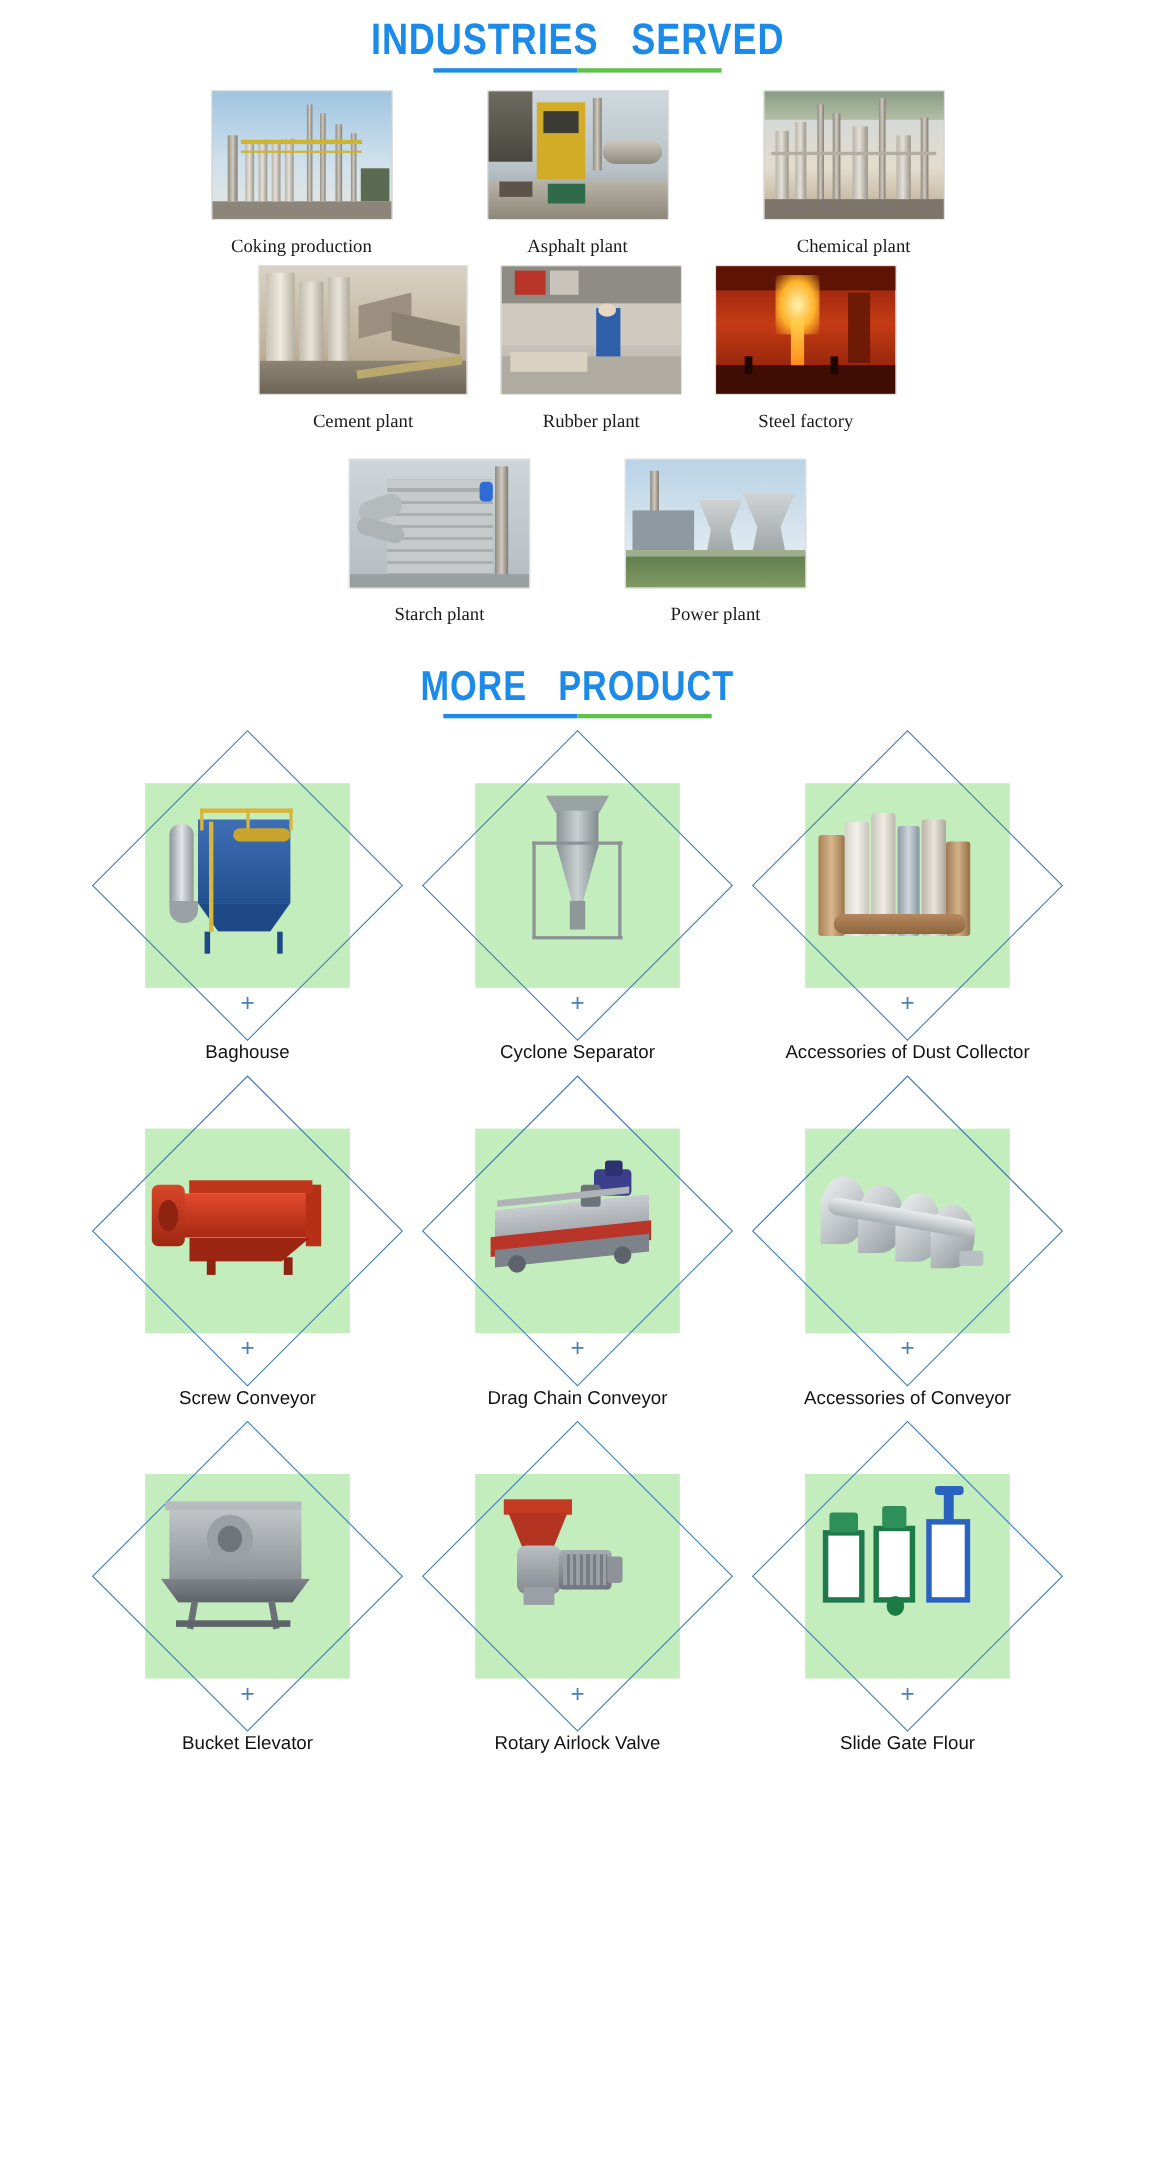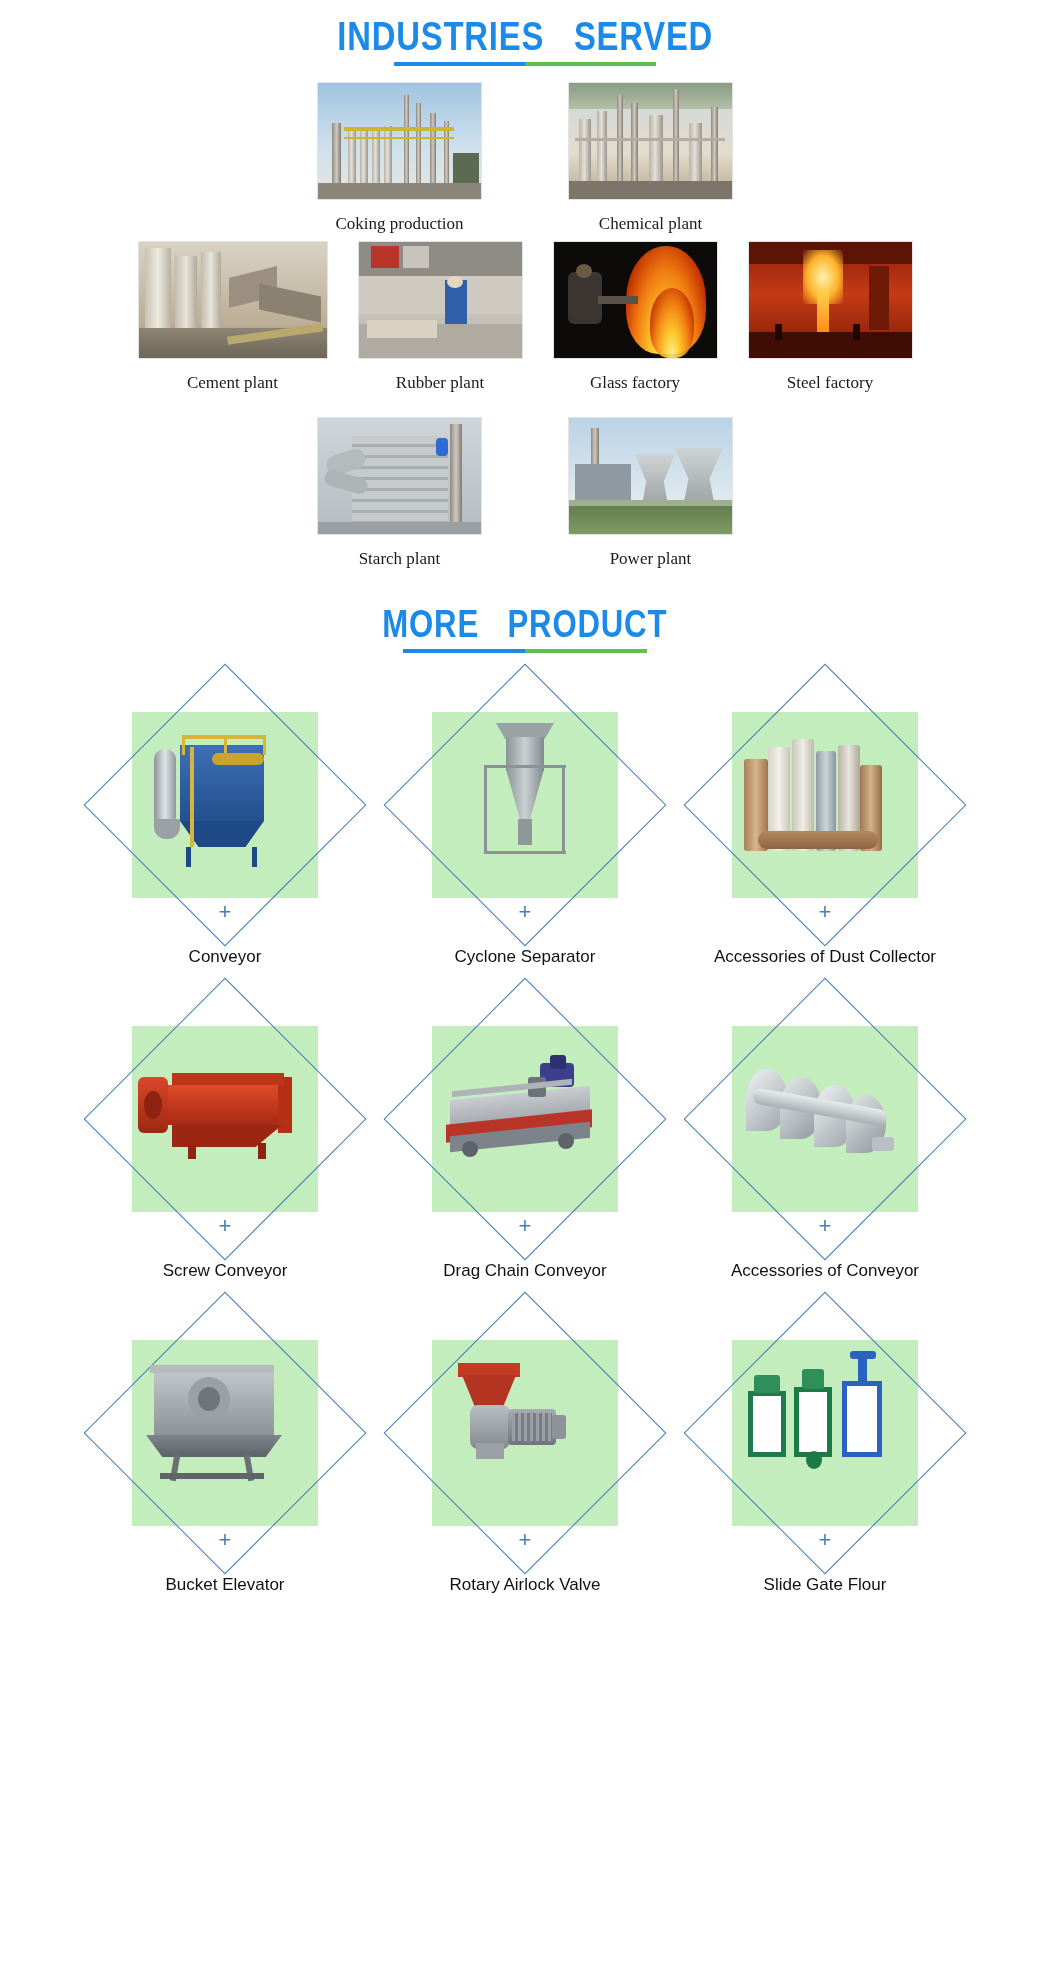--- a/index.html
+++ b/index.html
@@ -191,20 +191,34 @@
         <div class="stack" style="left:98px;bottom:16px;width:5px;height:80px;"></div>
         <div class="stack" style="left:112px;bottom:16px;width:6px;height:70px;"></div>
         <div class="stack" style="left:126px;bottom:16px;width:5px;height:62px;"></div>
         <div class="beam" style="left:26px;bottom:68px;width:110px;height:4px;"></div>
         <div class="beam" style="left:26px;bottom:60px;width:110px;height:2px;"></div>
         <div class="mbox" style="left:135px;bottom:16px;width:26px;height:30px;background:#5a6b52;"></div>
       </div>
       <div class="ind-label">Coking production</div>
     </div>
 
+    <div class="ind-cell">
+      <div class="ind-photo" style="width:165px;height:118px;">
+        <div class="sky-warm"></div>
+        <div class="mbox" style="left:0;top:0;width:40px;height:64px;background:linear-gradient(#6d6a60,#4a4740);"></div>
+        <div class="mbox" style="left:44px;top:10px;width:44px;height:70px;background:#d2ac27;"></div>
+        <div class="mbox" style="left:50px;top:18px;width:32px;height:20px;background:#3b3a35;"></div>
+        <div class="stack" style="left:95px;top:6px;width:8px;height:66px;"></div>
+        <div class="mbox" style="left:104px;top:44px;width:54px;height:22px;background:linear-gradient(#cfcac0,#8f8a80);border-radius:11px;"></div>
+        <div class="ground" style="height:34px;background:linear-gradient(#b9b3a6,#8d877a);"></div>
+        <div class="mbox" style="left:54px;bottom:14px;width:34px;height:18px;background:#2f6b4a;"></div>
+        <div class="mbox" style="left:10px;bottom:20px;width:30px;height:14px;background:#5e5349;"></div>
+      </div>
+      <div class="ind-label">Asphalt plant</div>
+    </div>
 
     <div class="ind-cell">
       <div class="ind-photo" style="width:165px;height:118px;">
         <div class="sky-dusk"></div>
         <div class="ground" style="height:18px;background:#7d756a;"></div>
         <div class="mbox" style="left:0;top:0;width:165px;height:26px;background:linear-gradient(#4f6b3c,#9aa97e);opacity:.55;"></div>
         <div class="tower" style="left:10px;bottom:18px;width:12px;height:62px;"></div>
         <div class="tower" style="left:28px;bottom:18px;width:10px;height:70px;"></div>
         <div class="stack" style="left:48px;bottom:18px;width:6px;height:86px;"></div>
         <div class="stack" style="left:62px;bottom:18px;width:7px;height:78px;"></div>
@@ -242,31 +256,20 @@
         <div class="mbox" style="left:44px;top:4px;width:26px;height:22px;background:#c8c4bb;"></div>
         <div class="mbox" style="left:0;top:34px;width:165px;height:38px;background:#cfcabf;"></div>
         <div class="mbox" style="left:86px;top:38px;width:22px;height:46px;background:#2f5fa8;"></div>
         <div class="mbox" style="left:88px;top:34px;width:16px;height:12px;background:#e8d8c2;border-radius:50%;"></div>
         <div class="ground" style="height:34px;background:#b0aba0;"></div>
         <div class="mbox" style="left:8px;bottom:20px;width:70px;height:18px;background:#d9d2c2;"></div>
       </div>
       <div class="ind-label">Rubber plant</div>
     </div>
 
-    <div class="ind-cell">
-      <div class="ind-photo" style="width:165px;height:118px;">
-        <div class="dark-bg"></div>
-        <div class="flame" style="left:72px;bottom:4px;width:80px;height:108px;"></div>
-        <div class="flame" style="left:96px;bottom:0;width:44px;height:70px;opacity:.9;"></div>
-        <div class="mbox" style="left:14px;top:30px;width:34px;height:52px;background:#3a3530;border-radius:6px;"></div>
-        <div class="mbox" style="left:22px;top:22px;width:16px;height:14px;background:#6b5a44;border-radius:50%;"></div>
-        <div class="mbox" style="left:44px;top:54px;width:40px;height:8px;background:#5a5248;"></div>
-      </div>
-      <div class="ind-label">Glass factory</div>
-    </div>
 
     <div class="ind-cell">
       <div class="ind-photo" style="width:165px;height:118px;">
         <div class="red-bg"></div>
         <div class="mbox" style="left:0;top:0;width:165px;height:22px;background:#5e1404;"></div>
         <div class="mbox" style="left:54px;top:8px;width:40px;height:54px;background:radial-gradient(#fff2b0,#ffb32a 55%,rgba(200,60,0,0));"></div>
         <div class="mbox" style="left:68px;top:48px;width:12px;height:44px;background:linear-gradient(#ffd34d,#ff8a16);"></div>
         <div class="mbox" style="left:120px;top:24px;width:20px;height:64px;background:#6e1a06;"></div>
         <div class="ground" style="height:26px;background:#3f0d03;"></div>
         <div class="mbox" style="left:26px;bottom:18px;width:7px;height:16px;background:#1d0703;"></div>
@@ -332,21 +335,21 @@
           <div class="mbox" style="left:50px;top:16px;width:3px;height:20px;background:#d9b43a;"></div>
           <div class="mbox" style="left:92px;top:16px;width:3px;height:20px;background:#d9b43a;"></div>
           <div class="mbox" style="left:131px;top:16px;width:3px;height:20px;background:#d9b43a;"></div>
           <div class="mbox" style="left:58px;top:28px;width:4px;height:100px;background:#d9b43a;"></div>
           <div class="mbox" style="left:80px;top:34px;width:52px;height:12px;background:#c9a42c;border-radius:6px;"></div>
           <div class="mbox" style="left:54px;top:128px;width:5px;height:20px;background:#1d4a86;"></div>
           <div class="mbox" style="left:120px;top:128px;width:5px;height:20px;background:#1d4a86;"></div>
         </div>
         <div class="plus-mark">+</div>
       </div>
-      <div class="prod-label">Conveyor</div>
+      <div class="prod-label">Baghouse</div>
     </div>
 
     <div class="prod-cell">
       <div class="diamond-wrap">
         <div class="diamond-green"></div>
         <div class="diamond-outline"></div>
         <div class="prod-img">
           <div class="mbox" style="left:64px;top:4px;width:58px;height:16px;background:#9aa3a4;clip-path:polygon(0 0,100% 0,84% 100%,16% 100%);"></div>
           <div class="mbox" style="left:74px;top:18px;width:38px;height:34px;background:linear-gradient(90deg,#8b9496,#c9d0d1,#808a8c);"></div>
           <div class="mbox" style="left:74px;top:50px;width:38px;height:52px;background:linear-gradient(90deg,#8b9496,#c9d0d1,#808a8c);clip-path:polygon(0 0,100% 0,62% 100%,38% 100%);"></div>

